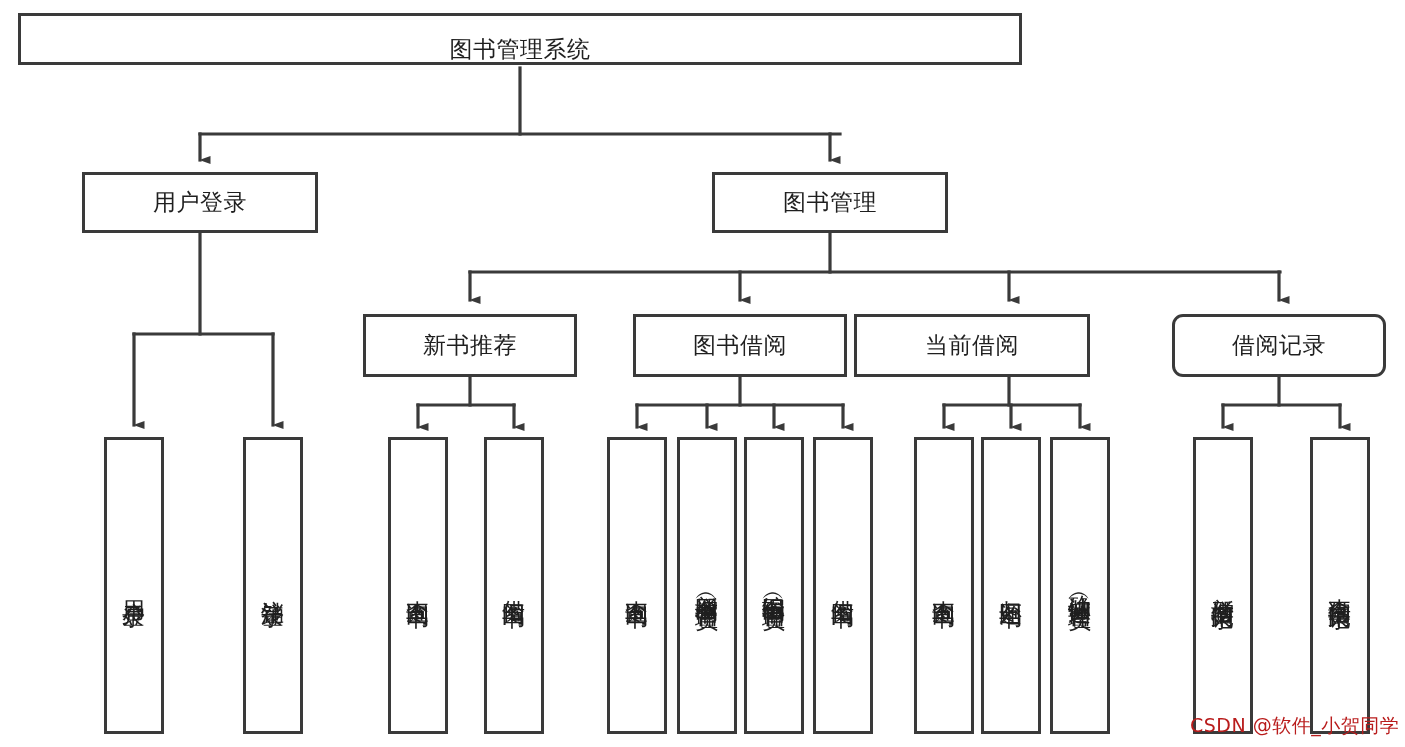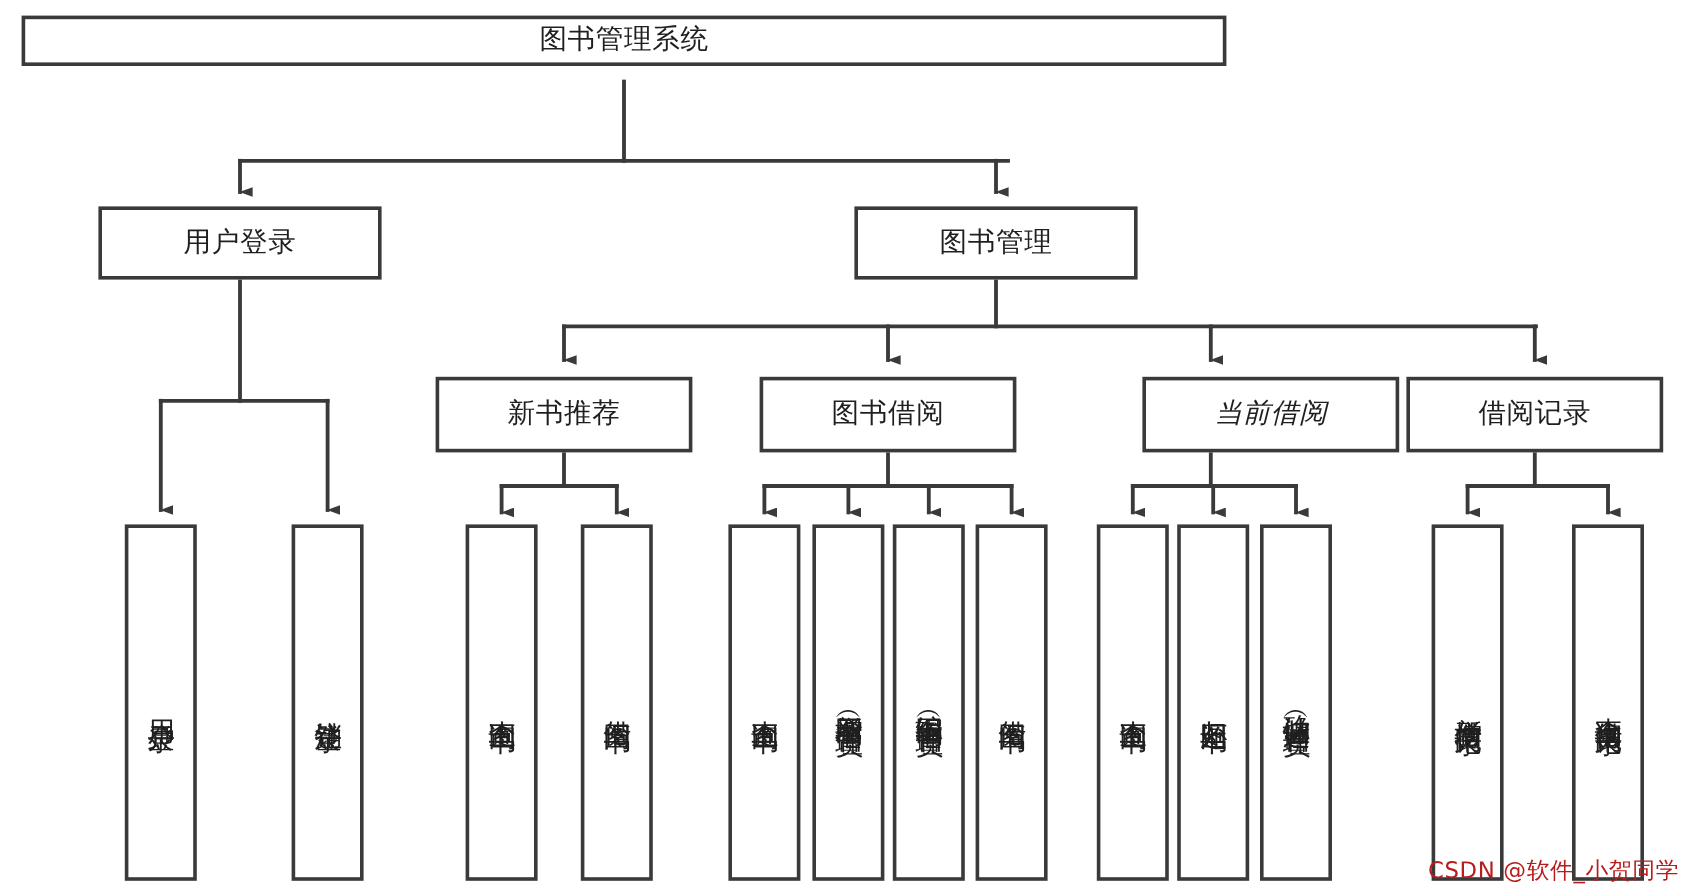--- a/index.html
+++ b/index.html
@@ -118,45 +118,45 @@
       <path d="M 1011,405 L 1011,427" marker-end="url(#arrowhead)"></path>
       <path d="M 1080,405 L 1080,427" marker-end="url(#arrowhead)"></path>
 
       <path d="M 1279,377 L 1279,405"></path>
       <path d="M 1223,405 L 1340,405"></path>
       <path d="M 1223,405 L 1223,427" marker-end="url(#arrowhead)"></path>
       <path d="M 1340,405 L 1340,427" marker-end="url(#arrowhead)"></path>
     </g>
   </svg>
 
-  <div class="node-box" style="left:18px; top:13px; width:1004px; height:42px;">
+  <div class="node-box" style="left:18px; top:13px; width:1004px; height:52px;align-items:flex-end;">
     <span class="node-label">图书管理系统</span>
   </div>
 
   <div class="node-box" style="left:82px; top:172px; width:236px; height:61px;">
     <span class="node-label">用户登录</span>
   </div>
 
   <div class="node-box" style="left:363px; top:314px; width:214px; height:63px;">
     <span class="node-label">新书推荐</span>
   </div>
 
   <div class="node-box" style="left:712px; top:172px; width:236px; height:61px;">
     <span class="node-label">图书管理</span>
   </div>
 
   <div class="node-box" style="left:633px; top:314px; width:214px; height:63px;justify-content:center;">
     <span class="node-label">图书借阅</span>
   </div>
 
-  <div class="node-box" style="left:952px; top:314px; width:214px; height:63px;font-style:italic;">
+  <div class="node-box" style="left:854px; top:314px; width:236px; height:63px;">
     <span class="node-label">当前借阅</span>
   </div>
 
-  <div class="node-box" style="left:1172px; top:314px; width:214px; height:63px;">
+  <div class="node-box" style="left:1172px; top:314px; width:214px; height:63px;border-radius:11px;">
     <span class="node-label">借阅记录</span>
   </div>
 
   <div class="leaf-box" style="left:104px; top:437px; width:60px; height:297px;">
     <span class="leaf-label">用户登录</span>
   </div>
   <div class="leaf-box" style="left:243px; top:437px; width:60px; height:297px;">
     <span class="leaf-label">注销登录</span>
   </div>
 

